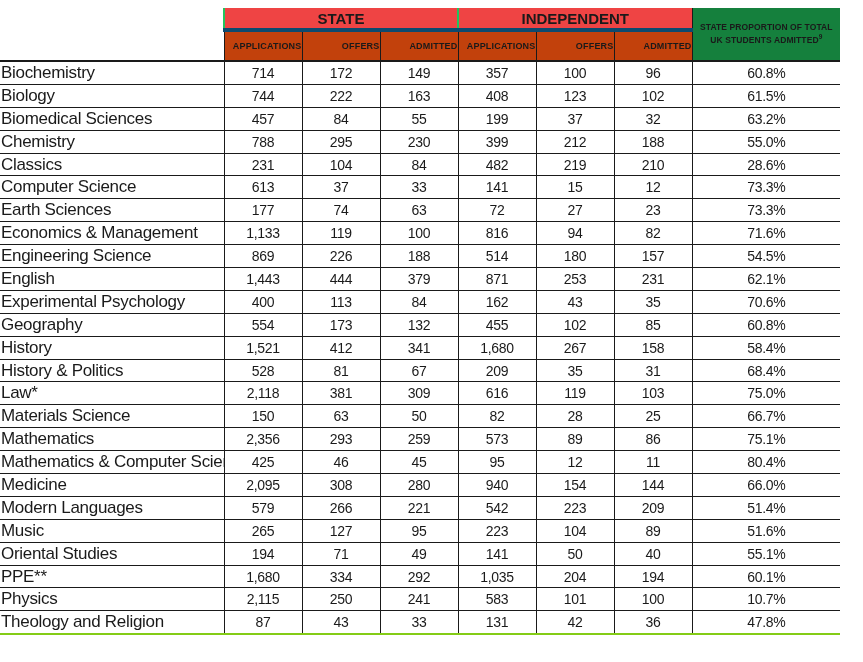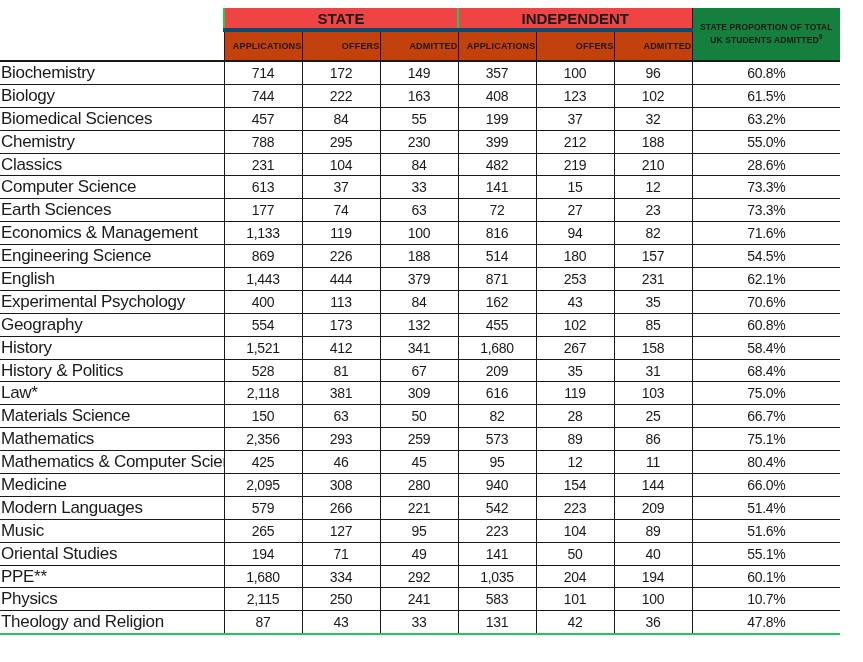--- a/index.html
+++ b/index.html
@@ -76,21 +76,21 @@
     padding: 0;
     white-space: nowrap;
     overflow: hidden;
   }
   tbody td.subject {
     text-align: left;
     padding-left: 1px;
     font-size: 17px;
   }
   tbody td.vline { border-left: 1px solid #1a1a1a; }
-  tbody tr:last-child td { border-bottom: 2px solid #22c55e; }
+  tbody tr:last-child td { border-bottom: 2px solid #84cc16; }
 
   
   .footnotes {
     margin: 7px 0 0 6px;
     font-size: 10px;
     letter-spacing: -0.2px;
     display: flex;
   }
   .footnotes .fn1 { display: inline-block; width: 186px; }
   .footnotes .fn2 { display: inline-block; }

